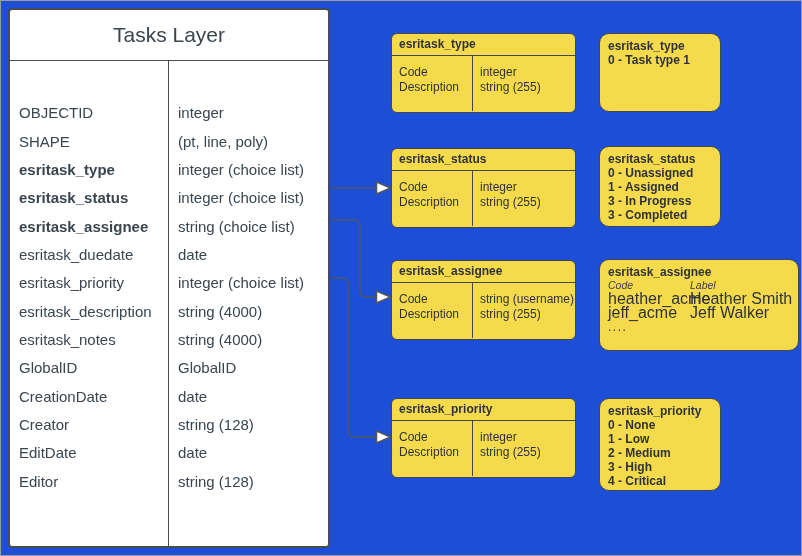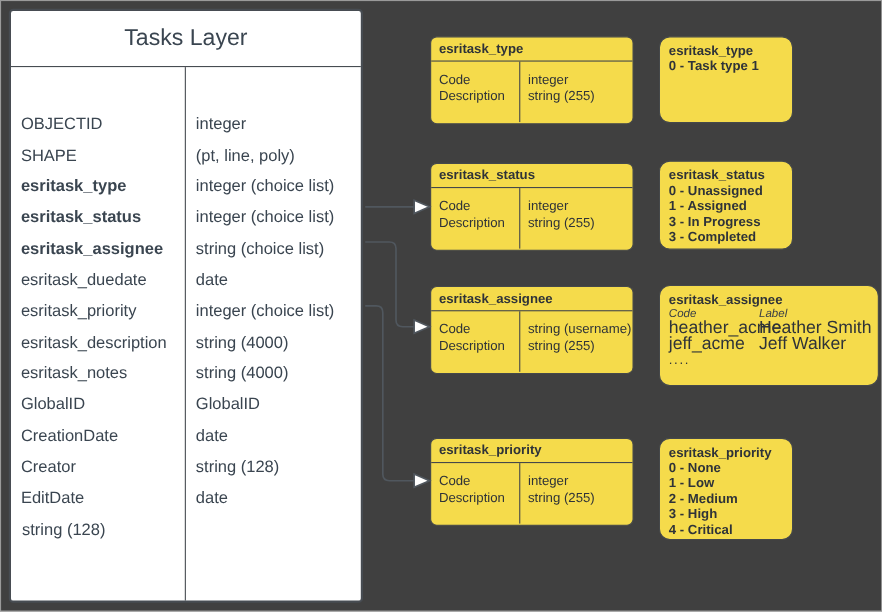--- a/index.html
+++ b/index.html
@@ -1,16 +1,16 @@
 <!DOCTYPE html>
 <html><head>
 <meta charset="utf-8">
 <style>
   html,body{margin:0;padding:0;background:#fff;font-family:"Liberation Sans","DejaVu Sans",sans-serif;}
-  .canvas{position:relative;width:802px;height:556px;box-sizing:border-box;border:1px solid #9a9a9a;background:#404040;overflow:hidden;}
+  .canvas{position:relative;width:802px;height:556px;box-sizing:border-box;border:1px solid #9a9a9a;background:#1d4ed8;overflow:hidden;}
 
   
   .main-table{position:absolute;left:7px;top:7px;width:322px;height:540px;background:#fff;
     border:2px solid #474c52;border-radius:4px;box-sizing:border-box;}
   .main-header{height:50px;display:flex;align-items:center;justify-content:center;
     border-bottom:1px solid #474c52;font-size:21px;color:#3a4550;}
   .main-divider{position:absolute;top:51px;bottom:0;left:158px;width:1px;background:#474c52;}
   .rows{padding-top:32px;}
   .frow{display:flex;height:28.35px;align-items:flex-end;font-size:15px;color:#3a4550;}
   .fname{width:158px;padding-left:9px;box-sizing:border-box;white-space:nowrap;}
@@ -100,20 +100,21 @@
         </div>
       <div class="frow">
           <span class="fname">Creator</span>
           <span class="ftype">string (128)</span>
         </div>
       <div class="frow">
           <span class="fname">EditDate</span>
           <span class="ftype">date</span>
         </div>
       <div class="frow">
+          <span class="fname">Editor</span>
           <span class="ftype">string (128)</span>
         </div>
     </div>
   </div>
 
   <div class="ltable l-type">
     <div class="lhead">esritask_type</div>
     <div class="lbody">
       <div class="lcell left">
         <div>Code</div>

